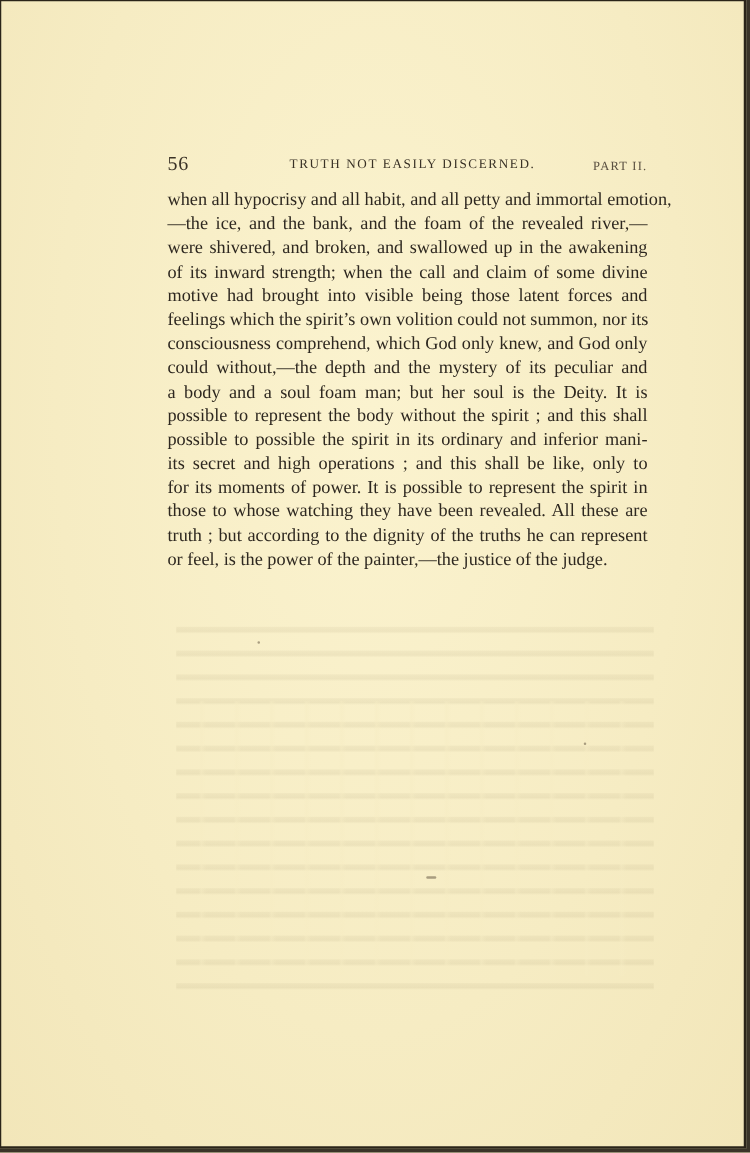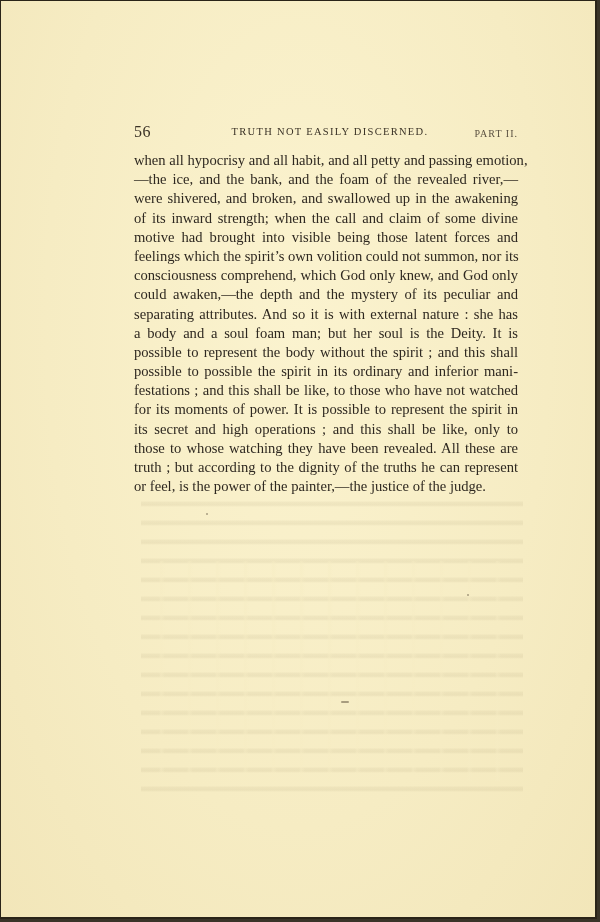--- a/index.html
+++ b/index.html
@@ -129,35 +129,33 @@
   <div class="bleed"></div>
   <div class="bleed2"></div>
 
   <div class="running-head">
     <span class="page-number">56</span>
     <span class="running-title">TRUTH NOT EASILY DISCERNED.</span>
     <span class="part-label">PART II.</span>
   </div>
 
   <div class="body-text">
-    <span class="line">when all hypocrisy and all habit, and all petty and passing emotion,</span>
+    <span class="line">when all hypocrisy and all habit, and all petty and immortal emotion,</span>
     <span class="line">—the ice, and the bank, and the foam of the revealed river,—</span>
     <span class="line">were shivered, and broken, and swallowed up in the awakening</span>
     <span class="line">of its inward strength; when the call and claim of some divine</span>
     <span class="line">motive had brought into visible being those latent forces and</span>
     <span class="line">feelings which the spirit’s own volition could not summon, nor its</span>
     <span class="line">consciousness comprehend, which God only knew, and God only</span>
-    <span class="line">could awaken,—the depth and the mystery of its peculiar and</span>
-    <span class="line">separating attributes.   And so it is with external nature : she has</span>
+    <span class="line">could without,—the depth and the mystery of its peculiar and</span>
     <span class="line">a body and a soul foam man; but her soul is the Deity.   It is</span>
     <span class="line">possible to represent the body without the spirit ; and this shall</span>
     <span class="line">possible to possible the spirit in its ordinary and inferior mani-</span>
-    <span class="line">festations ; and this shall be like, to those who have not watched</span>
+    <span class="line">its secret and high operations ; and this shall be like, only to</span>
     <span class="line">for its moments of power.   It is possible to represent the spirit in</span>
-    <span class="line">its secret and high operations ; and this shall be like, only to</span>
     <span class="line">those to whose watching they have been revealed.   All these are</span>
     <span class="line">truth ; but according to the dignity of the truths he can represent</span>
     <span class="line last">or feel, is the power of the painter,—the justice of the judge.</span>
   </div>
 
   <span class="speck" style="left:466px; top:593px;"></span>
   <span class="speck" style="left:340px; top:700px; width:8px; height:2px; border-radius:1px;"></span>
   <span class="speck" style="left:205px; top:512px;"></span>
 </div>
 

